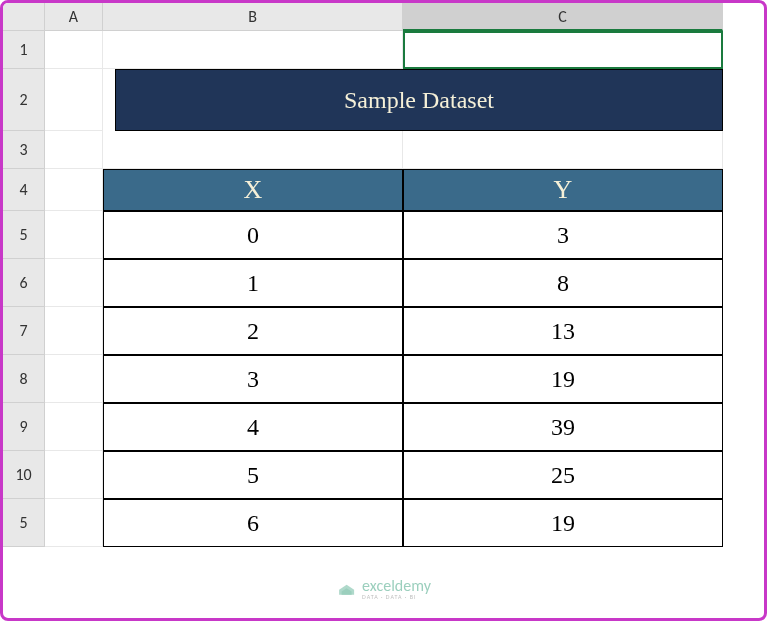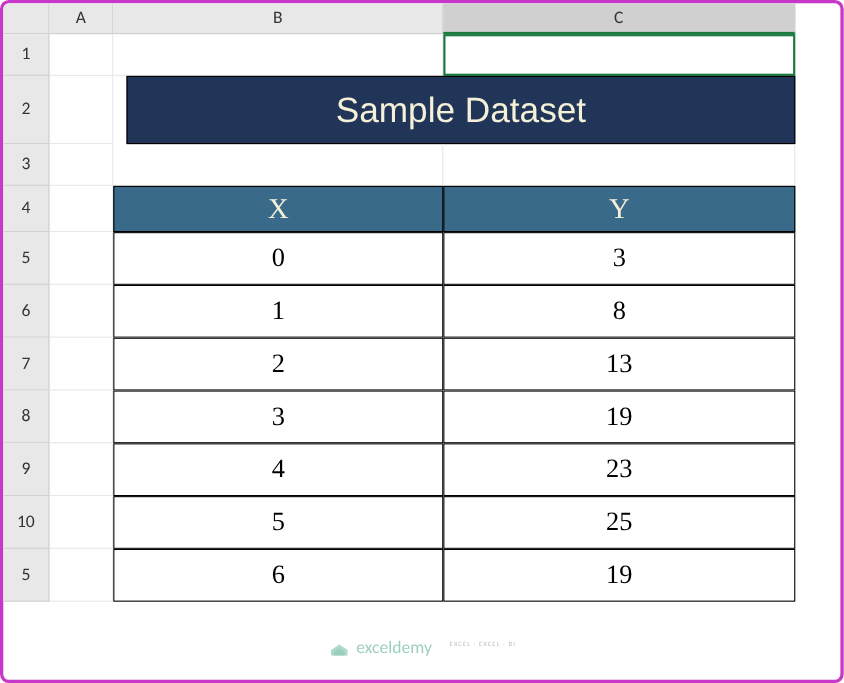--- a/index.html
+++ b/index.html
@@ -59,22 +59,22 @@
       align-items: center;
       justify-content: center;
     }
     .cell.selected {
       border: 2px solid #1a7a3e;
     }
     .title-cell {
       grid-column: 3 / 5;
       background: #203558;
       color: #f5f0d8;
-      font-family: Liberation Sans, sans-serif;
-      font-size: 32px;
+      font-family: Liberation Serif, serif;
+      font-size: 24px;
       display: flex;
       align-items: center;
       justify-content: center;
       border: 1px solid #000;
       margin-left: 12px;
     }
     .th-cell {
       background: #3a6a8a;
       color: #f5f0d8;
       font-family: 'Comic Sans MS', cursive;
@@ -103,23 +103,22 @@
       align-items: center;
       gap: 6px;
       opacity: 0.55;
     }
     .watermark-icon {
       width: 20px;
       height: 20px;
     }
     .watermark-text {
       display: flex;
-      flex-direction: row;
+      flex-direction: column;
       line-height: 1;
-      gap: 16px;
     }
     .watermark-title {
       font-size: 16px;
       color: #4aa888;
       font-weight: 500;
     }
     .watermark-sub {
       font-size: 6px;
       color: #888;
       letter-spacing: 1px;
@@ -169,35 +168,35 @@
   <div class="data-cell">13</div>
 
   <div class="row-header">8</div>
   <div class="cell"></div>
   <div class="data-cell">3</div>
   <div class="data-cell">19</div>
 
   <div class="row-header">9</div>
   <div class="cell"></div>
   <div class="data-cell">4</div>
-  <div class="data-cell">23</div>
+  <div class="data-cell">39</div>
 
   <div class="row-header">10</div>
   <div class="cell"></div>
   <div class="data-cell">5</div>
   <div class="data-cell">25</div>
 
   <div class="row-header">5</div>
   <div class="cell"></div>
   <div class="data-cell">6</div>
   <div class="data-cell">19</div>
 </div>
 
 <div class="watermark">
   <svg class="watermark-icon" viewBox="0 0 24 24">
     <path fill="#4aa888" d="M3 13 L12 7 L21 13 L21 19 L3 19 Z" opacity="0.8"></path>
     <path fill="#4aa888" d="M6 15 L12 11 L18 15 L18 19 L6 19 Z"></path>
   </svg>
   <div class="watermark-text">
     <span class="watermark-title">exceldemy</span>
-    <span class="watermark-sub">EXCEL · EXCEL · BI</span>
+    <span class="watermark-sub">DATA · DATA · BI</span>
   </div>
 </div>
 
 </body></html>

